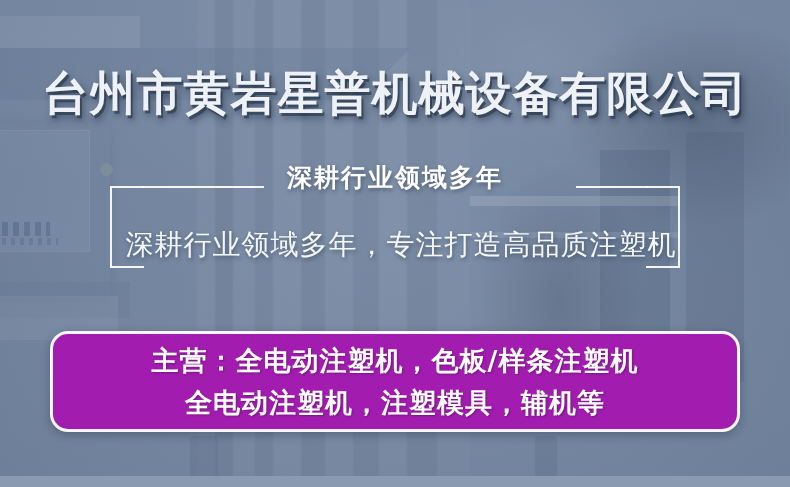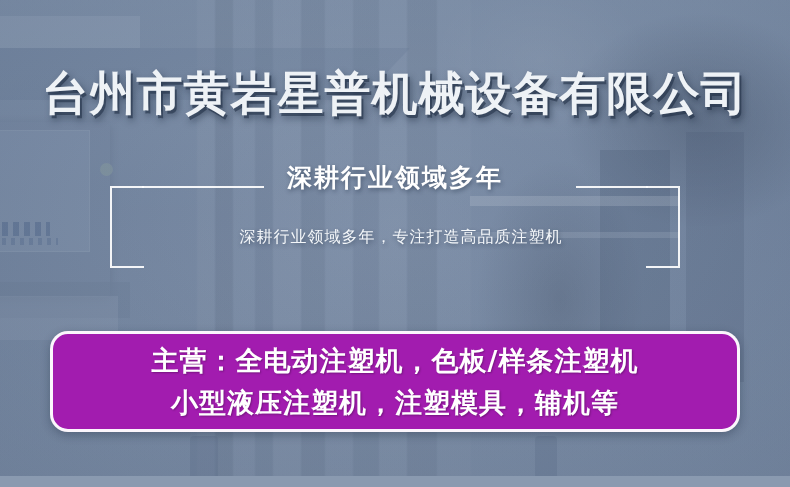--- a/index.html
+++ b/index.html
@@ -246,23 +246,23 @@
     font-weight: bold;
     color: #ffffff;
     letter-spacing: 2px;
     text-shadow: 1px 2px 4px rgba(25,38,60,0.45);
     white-space: nowrap;
   }
 
   .tag-line {
     position: absolute;
     left: 0; right: 0;
-    top: 34px;
+    top: 42px;
     text-align: center;
-    font-size: 16px;
+    font-size: 28px;
     line-height: 34px;
     color: #f4f7fa;
     letter-spacing: 1px;
     text-shadow: 1px 2px 4px rgba(25,38,60,0.45);
     white-space: nowrap;
     padding-left: 12px;
   }
 
   
   .scope-box {
@@ -329,17 +329,17 @@
       <div class="rule left"></div>
       <div class="rule right"></div>
 
       <div class="sub-title">深耕行业领域多年</div>
 
       <div class="tag-line">深耕行业领域多年，专注打造高品质注塑机</div>
     </div>
 
     <div class="scope-box">
       <div class="scope-line">主营：全电动注塑机，色板/样条注塑机</div>
-      <div class="scope-line">小型液压注塑机，注塑模具，辅机等</div>
+      <div class="scope-line">全电动注塑机，注塑模具，辅机等</div>
     </div>
 
   </div>
 </div>
 
 </body></html>

